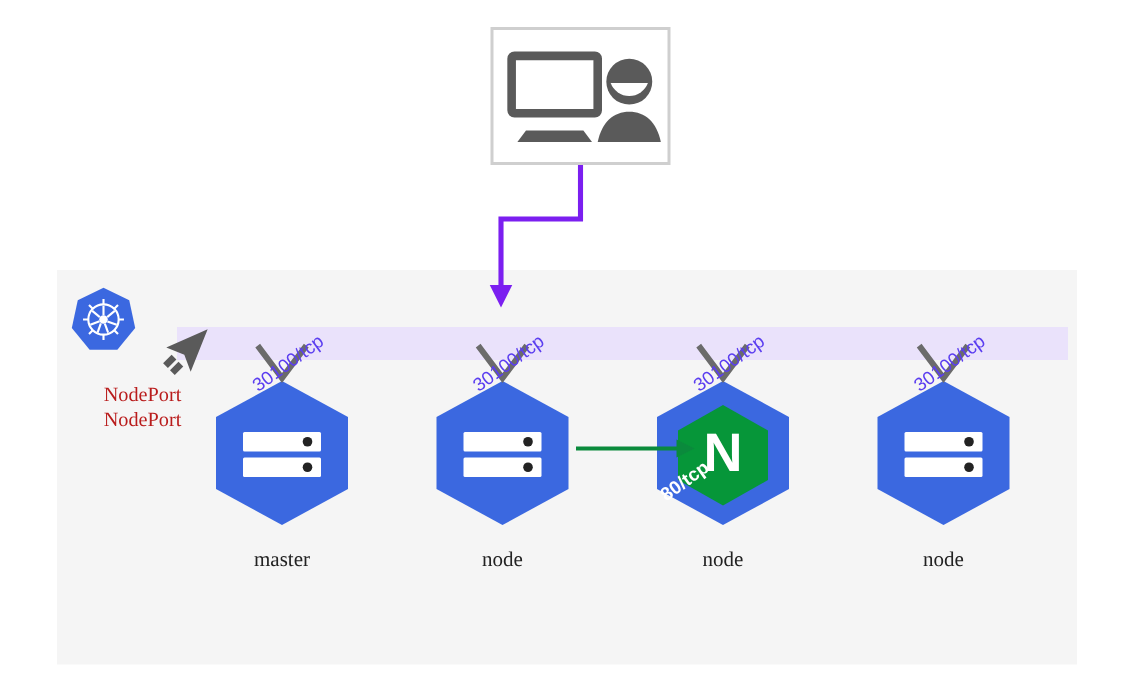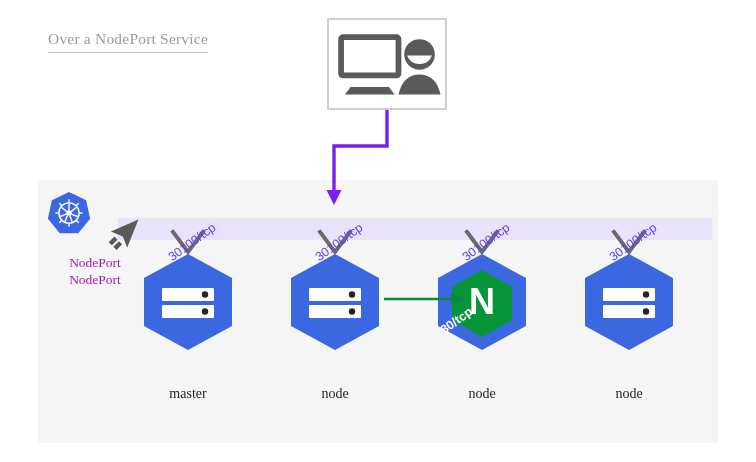--- a/index.html
+++ b/index.html
@@ -37,35 +37,35 @@
     background:#eae2fb;
   }
 
   
   .k8s-logo{position:absolute;left:47px;top:191px;width:44px;height:44px;}
 
   
   .np-label{
     position:absolute;left:40px;top:254px;width:110px;
     text-align:center;font-family:"Liberation Serif", serif;
-    font-size:13.5px;line-height:17px;color:#a21caf;
+    font-size:13.5px;line-height:17px;color:#b91c1c;
   }
 
   
   .cursor{position:absolute;left:104px;top:212px;width:42px;height:42px;}
 
   
   .node{position:absolute;width:96px;height:100px;}
   .node svg{display:block;}
 
   
   .node-caption{
     position:absolute;width:130px;text-align:center;
     font-family:"Liberation Serif", serif;font-size:14px;color:#222;
-    top:386px;
+    top:366px;
   }
 
   
   .port-label{
     position:absolute;
     font-family:"Liberation Sans", sans-serif;
     font-size:12.5px;color:#5b3ef0;white-space:nowrap;
     transform:rotate(-36deg);transform-origin:left bottom;
     font-weight:400;
   }
@@ -78,21 +78,20 @@
     transform:rotate(-36deg);transform-origin:left bottom;
   }
 
   .svg-layer{position:absolute;left:0;top:0;width:756px;height:462px;pointer-events:none;}
 </style>
 </head>
 <body>
 
 <div id="stage">
 
-  <div class="title">Over a NodePort Service</div>
 
   <div class="panel"></div>
 
   <div class="band"></div>
 
   <div class="client-box">
     <svg class="client-inner" viewBox="0 0 120 92">
 
       <g>
         <rect x="12" y="18" width="60" height="40" rx="2" fill="none" stroke="#5a5a5a" stroke-width="6"></rect>

